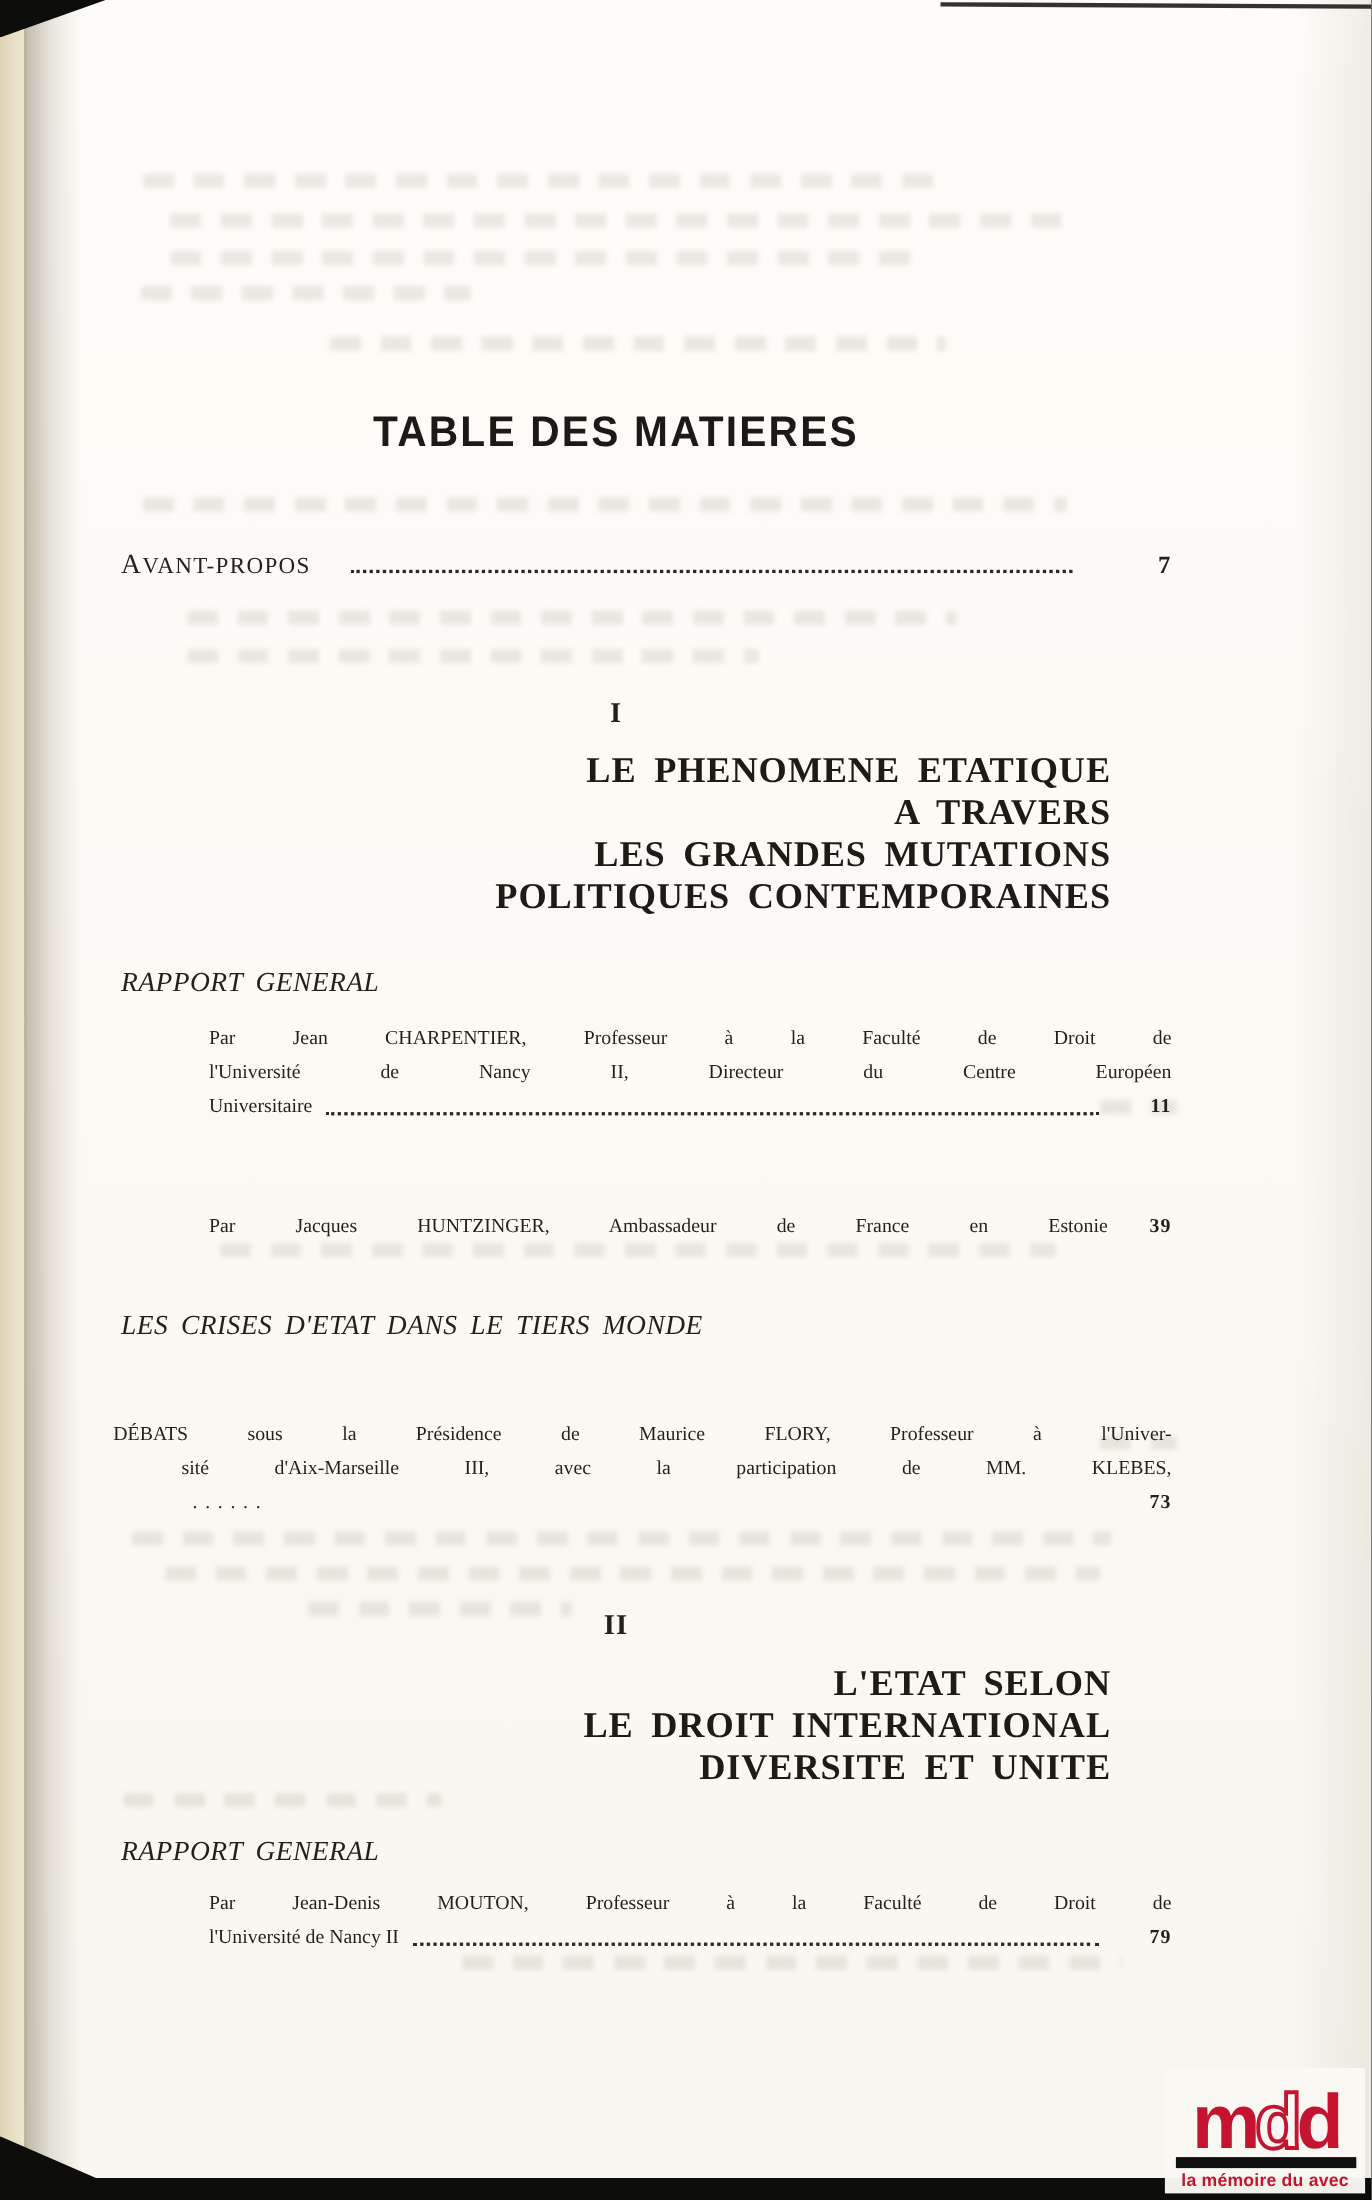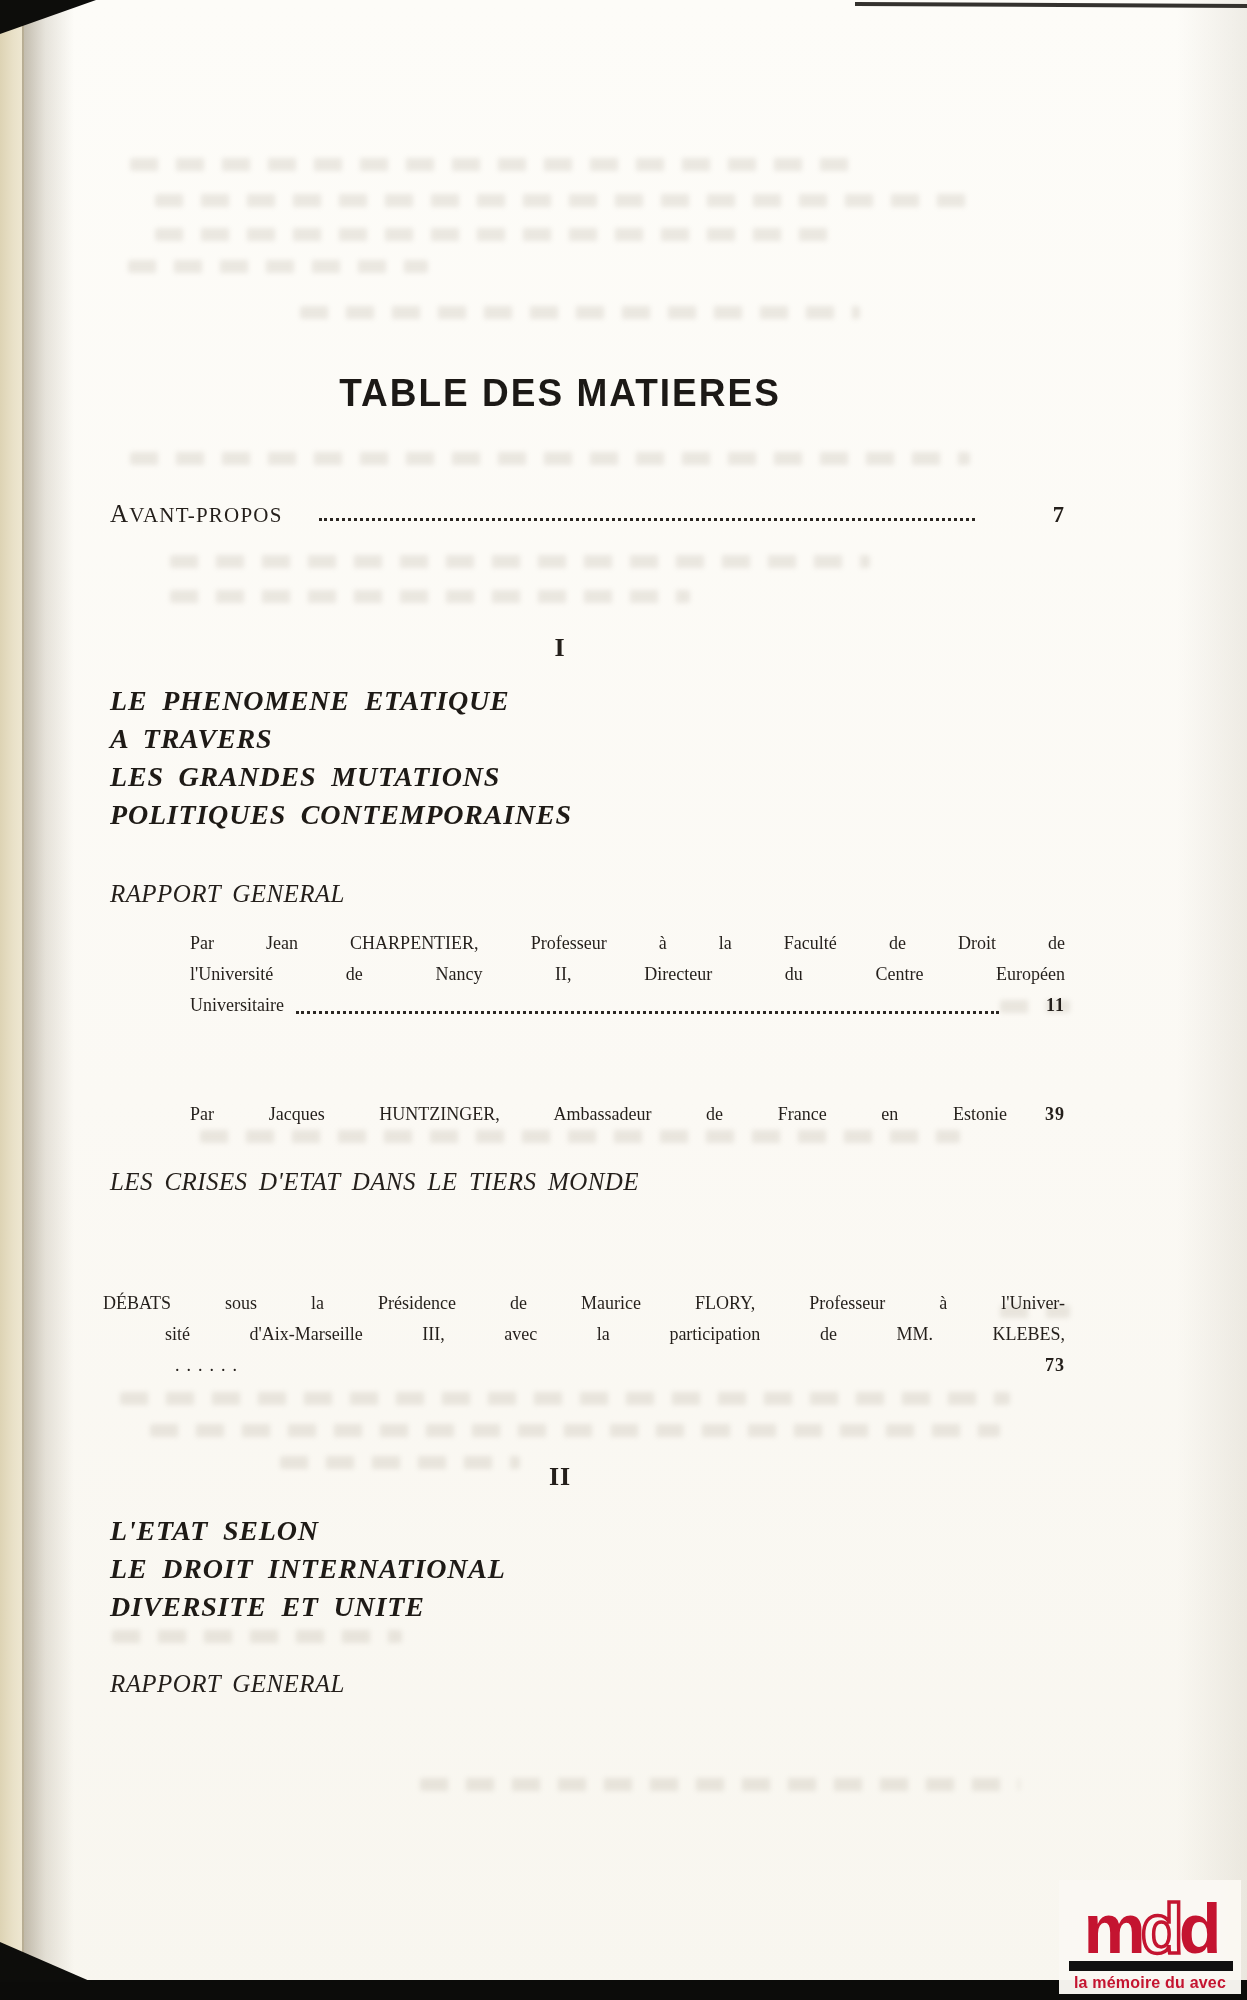--- a/index.html
+++ b/index.html
@@ -37,22 +37,22 @@
     margin:0;font-family:"Liberation Sans","DejaVu Sans",sans-serif;
     font-size:37px;font-weight:700;letter-spacing:2px;color:#1c1916;
     text-align:center;transform:scaleY(1.05);
   }
   .row{display:flex;align-items:baseline;font-size:22.5px;gap:24px;}
   .leader{flex:1;align-self:flex-end;margin:0 30px 7px 12px;border-bottom:3px dotted var(--ink-soft);}
   .num{font-weight:700;min-width:36px;text-align:right;letter-spacing:1px;}
   .sc{display:inline-block;letter-spacing:1.2px;font-size:21px;}
   .sc::first-letter{font-size:25px;}
   .roman{font-size:26px;font-weight:700;text-align:center;letter-spacing:1px;}
-  .sec-heading{font-size:28px;font-weight:700;line-height:38px;text-align:left;
-    letter-spacing:.8px;word-spacing:7px;color:#1e1a16;font-style:italic;}
+  .sec-heading{font-size:33px;font-weight:700;line-height:38px;text-align:right;
+    letter-spacing:.8px;word-spacing:7px;color:#1e1a16;}
   .ital-heading{font-style:italic;font-size:25px;letter-spacing:.4px;word-spacing:5px;}
   .entry{font-size:18px;line-height:31px;}
   .just{text-align:justify;text-align-last:justify;}
   .flexline{display:flex;align-items:flex-end;line-height:31px;}
   .stretch{flex:1;text-align:justify;text-align-last:justify;margin-right:22px;}
   .dots{letter-spacing:7px;margin-left:10px;}
   .spacer{flex:1;}
   
   .watermark{position:absolute;right:6px;bottom:6px;width:182px;height:114px;z-index:5;
     background:rgba(250,248,243,.97);display:flex;flex-direction:column;justify-content:flex-end;
@@ -110,38 +110,46 @@
       <span class="leader"></span>
       <span class="num">11</span>
     </div>
   </div>
 
   <div class="abs entry flexline" style="top:1099px;left:190px;width:875px;">
     <span class="stretch">Par Jacques HUNTZINGER, Ambassadeur de France en Estonie</span>
     <span class="num">39</span>
   </div>
 
-  <div class="abs ital-heading" style="top:1168px;left:110px;width:900px;">LES CRISES D'ETAT DANS LE TIERS MONDE</div>
+  <div class="abs ital-heading" style="top:1192px;left:110px;width:900px;">LES CRISES D'ETAT DANS LE TIERS MONDE</div>
 
   <div class="abs entry just" style="top:1288px;left:103px;width:962px;">DÉBATS sous la Présidence de Maurice FLORY, Professeur à l'Univer-</div>
   <div class="abs entry just" style="top:1319px;left:165px;width:900px;">sité d'Aix-Marseille III, avec la participation de MM. KLEBES,</div>
   <div class="abs entry flexline" style="top:1350px;left:165px;width:900px;">
     <span class="dots">......</span>
     <span class="spacer"></span>
     <span class="num">73</span>
   </div>
 
   <div class="abs roman" style="top:1462px;left:110px;width:900px;">II</div>
   <div class="abs sec-heading" style="top:1512px;left:110px;width:900px;">
     <div>L'ETAT SELON</div>
     <div>LE DROIT INTERNATIONAL</div>
     <div>DIVERSITE ET UNITE</div>
   </div>
 
   <div class="abs ital-heading" style="top:1670px;left:110px;width:900px;">RAPPORT GENERAL</div>
+  <div class="abs entry" style="top:1714px;left:190px;width:875px;">
+    <div class="just">Par Jean-Denis MOUTON, Professeur à la Faculté de Droit de</div>
+    <div class="flexline">
+      <span>l'Université de Nancy II</span>
+      <span class="leader"></span>
+      <span class="num">79</span>
+    </div>
+  </div>
 
   <div class="edge-cream"></div>
   <div class="gutter-shadow"></div>
   <div class="corner-black-tl"></div>
   <div class="top-edge-line"></div>
   <div class="bottom-band"></div>
   <div class="corner-wedge-bl"></div>
 
   <div class="watermark">
     <div class="wm-word"><span>m</span><span class="d-outline">d</span><span>d</span></div>

